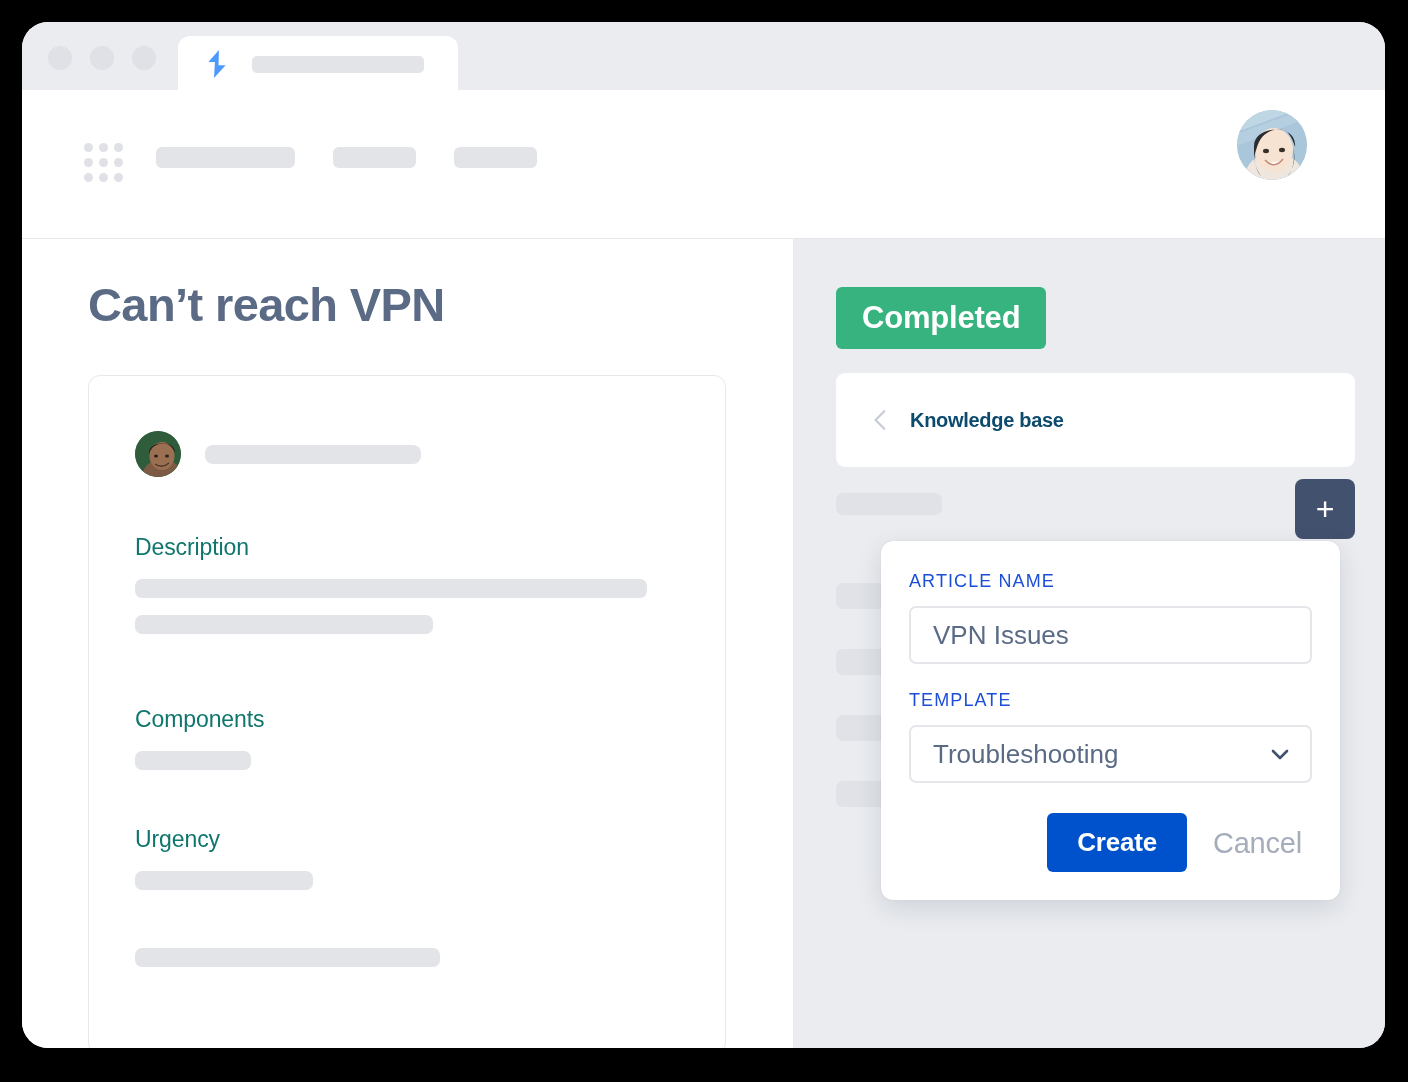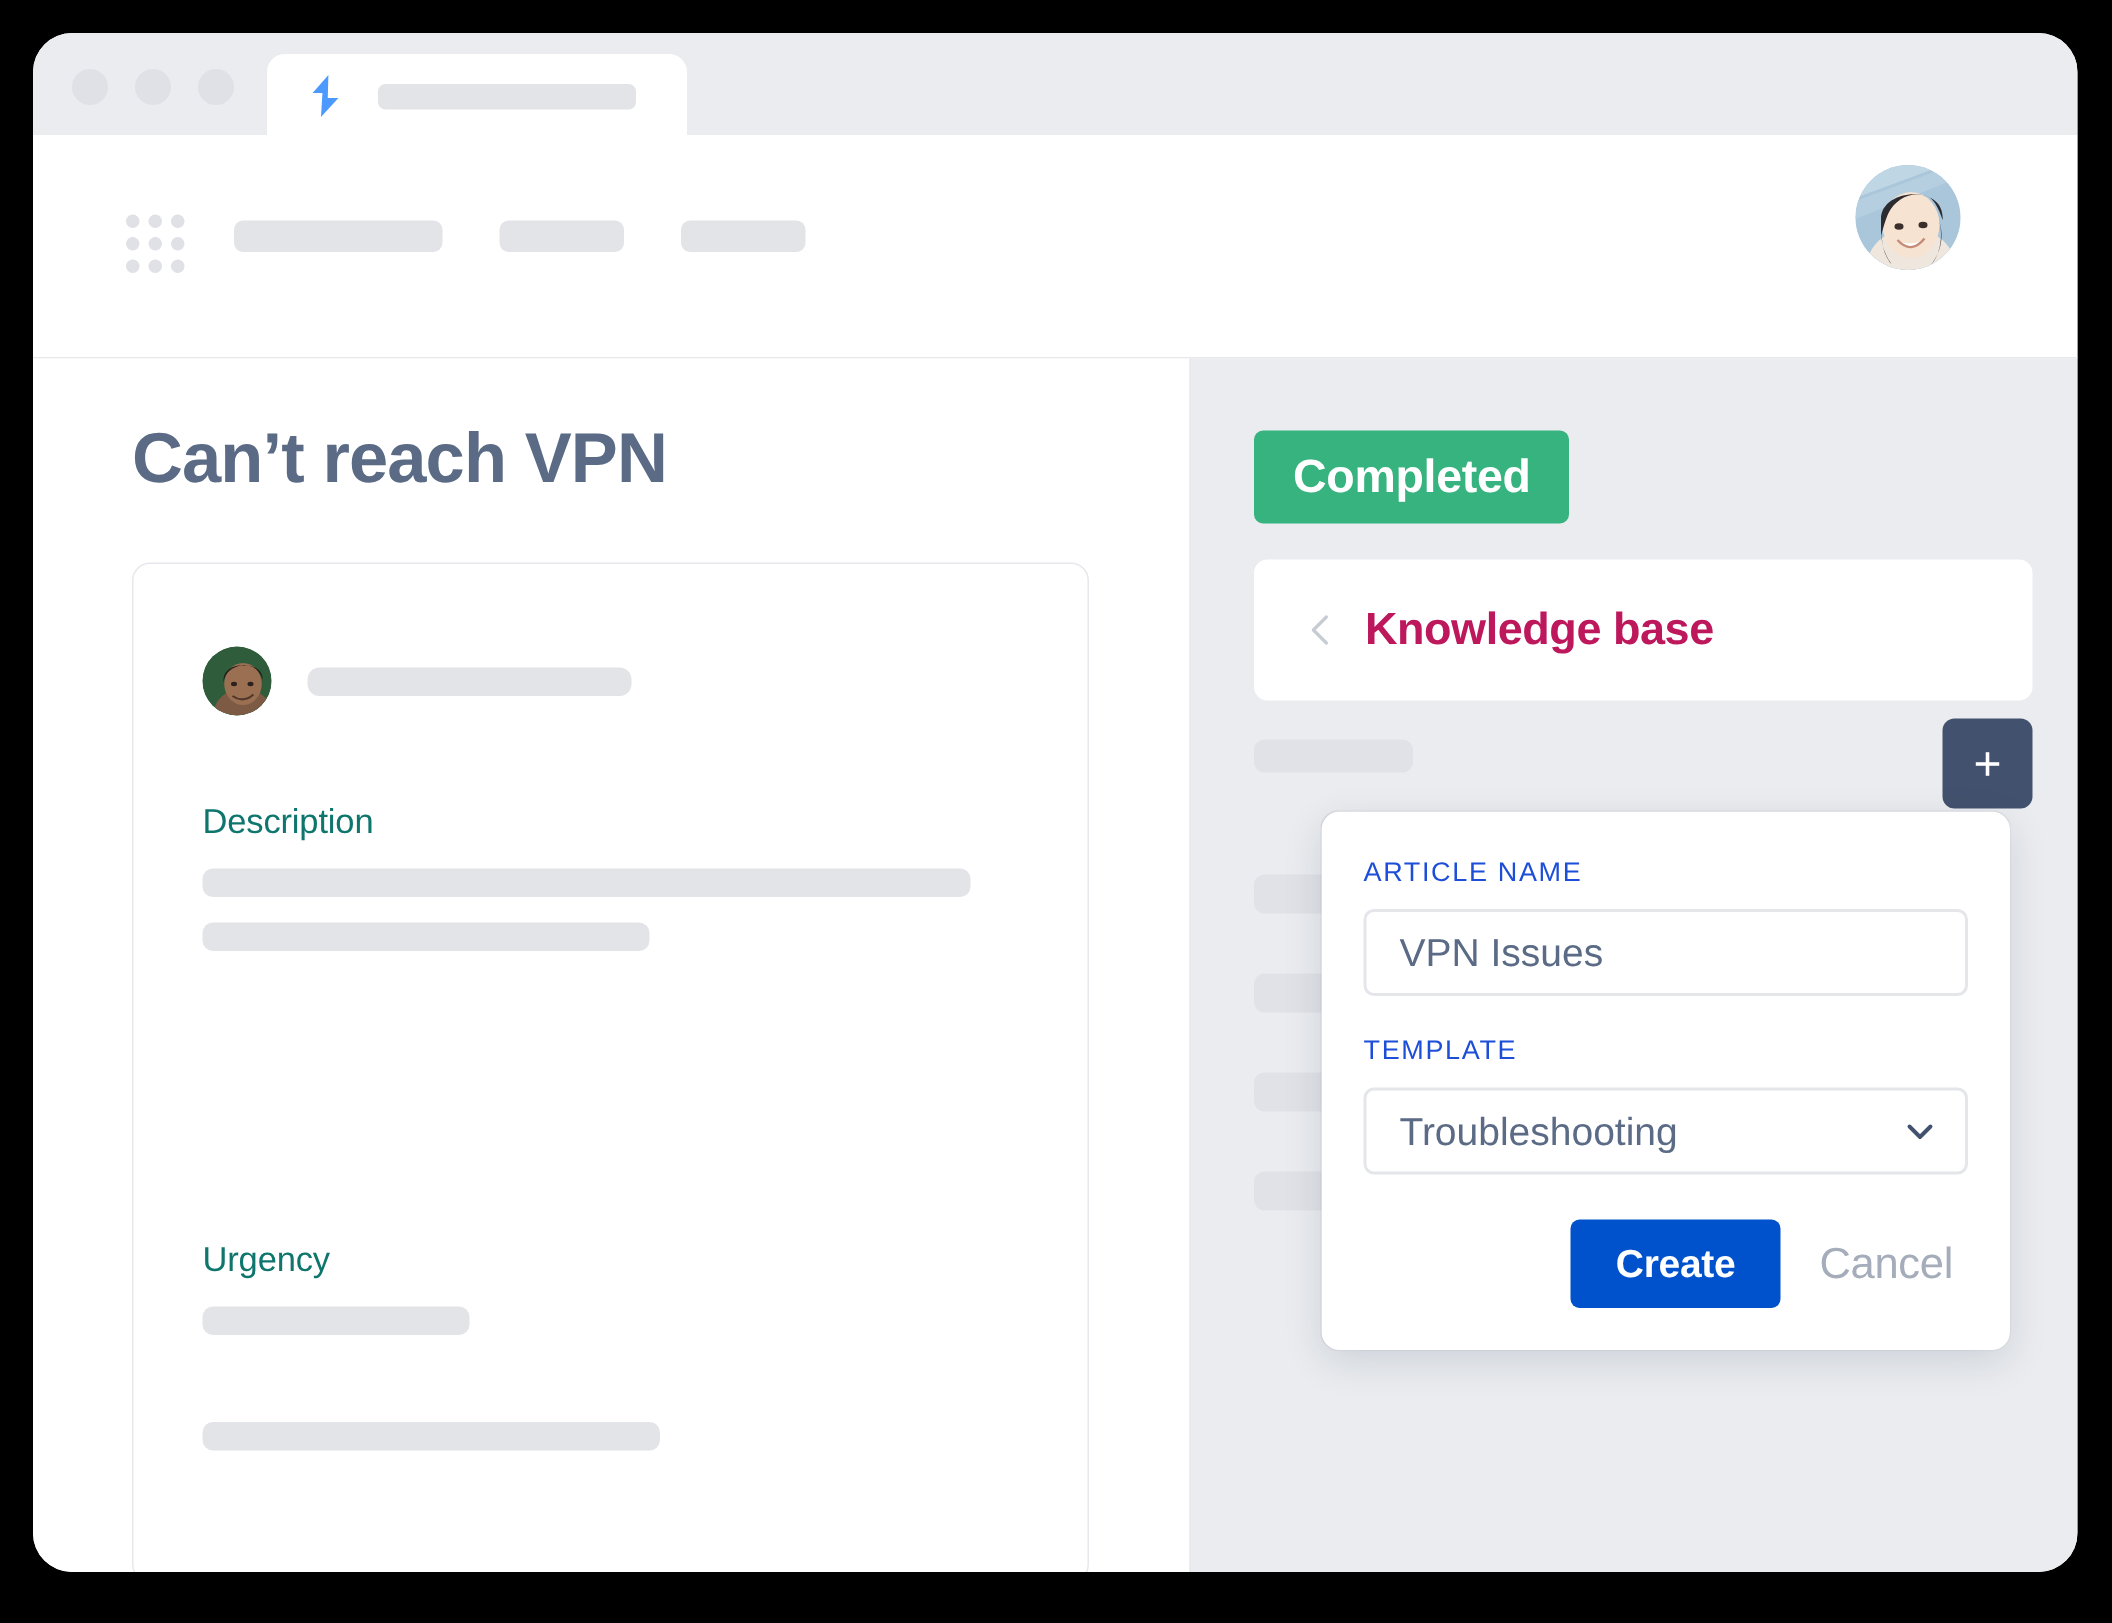--- a/index.html
+++ b/index.html
@@ -236,23 +236,23 @@
     box-sizing: border-box;
   }
   .kb-back-icon {
     width: 26px;
     height: 26px;
     margin-right: 16px;
     flex: 0 0 26px;
     color: #c7ccd4;
   }
   .kb-title {
-    font-size: 30px;
+    font-size: 20px;
     font-weight: 700;
-    color: #be185d;
+    color: #0c4a6e;
     letter-spacing: -0.3px;
   }
 
   .kb-toolbar-skel {
     position: absolute;
     left: 42px;
     top: 254px;
     width: 106px;
     height: 22px;
     border-radius: 7px;
@@ -456,20 +456,24 @@
           </span>
           <span class="reporter-skel"></span>
         </div>
 
         <div class="field f-description">
           <p class="field-label">Description</p>
           <div class="value-skel" style="width:512px"></div>
           <div class="value-skel" style="width:298px"></div>
         </div>
 
+        <div class="field f-components">
+          <p class="field-label">Components</p>
+          <div class="value-skel" style="width:116px"></div>
+        </div>
 
         <div class="field f-urgency">
           <p class="field-label">Urgency</p>
           <div class="value-skel" style="width:178px"></div>
         </div>
 
         <div class="field f-impact">
           <div class="value-skel" style="width:305px"></div>
         </div>
       </div>

